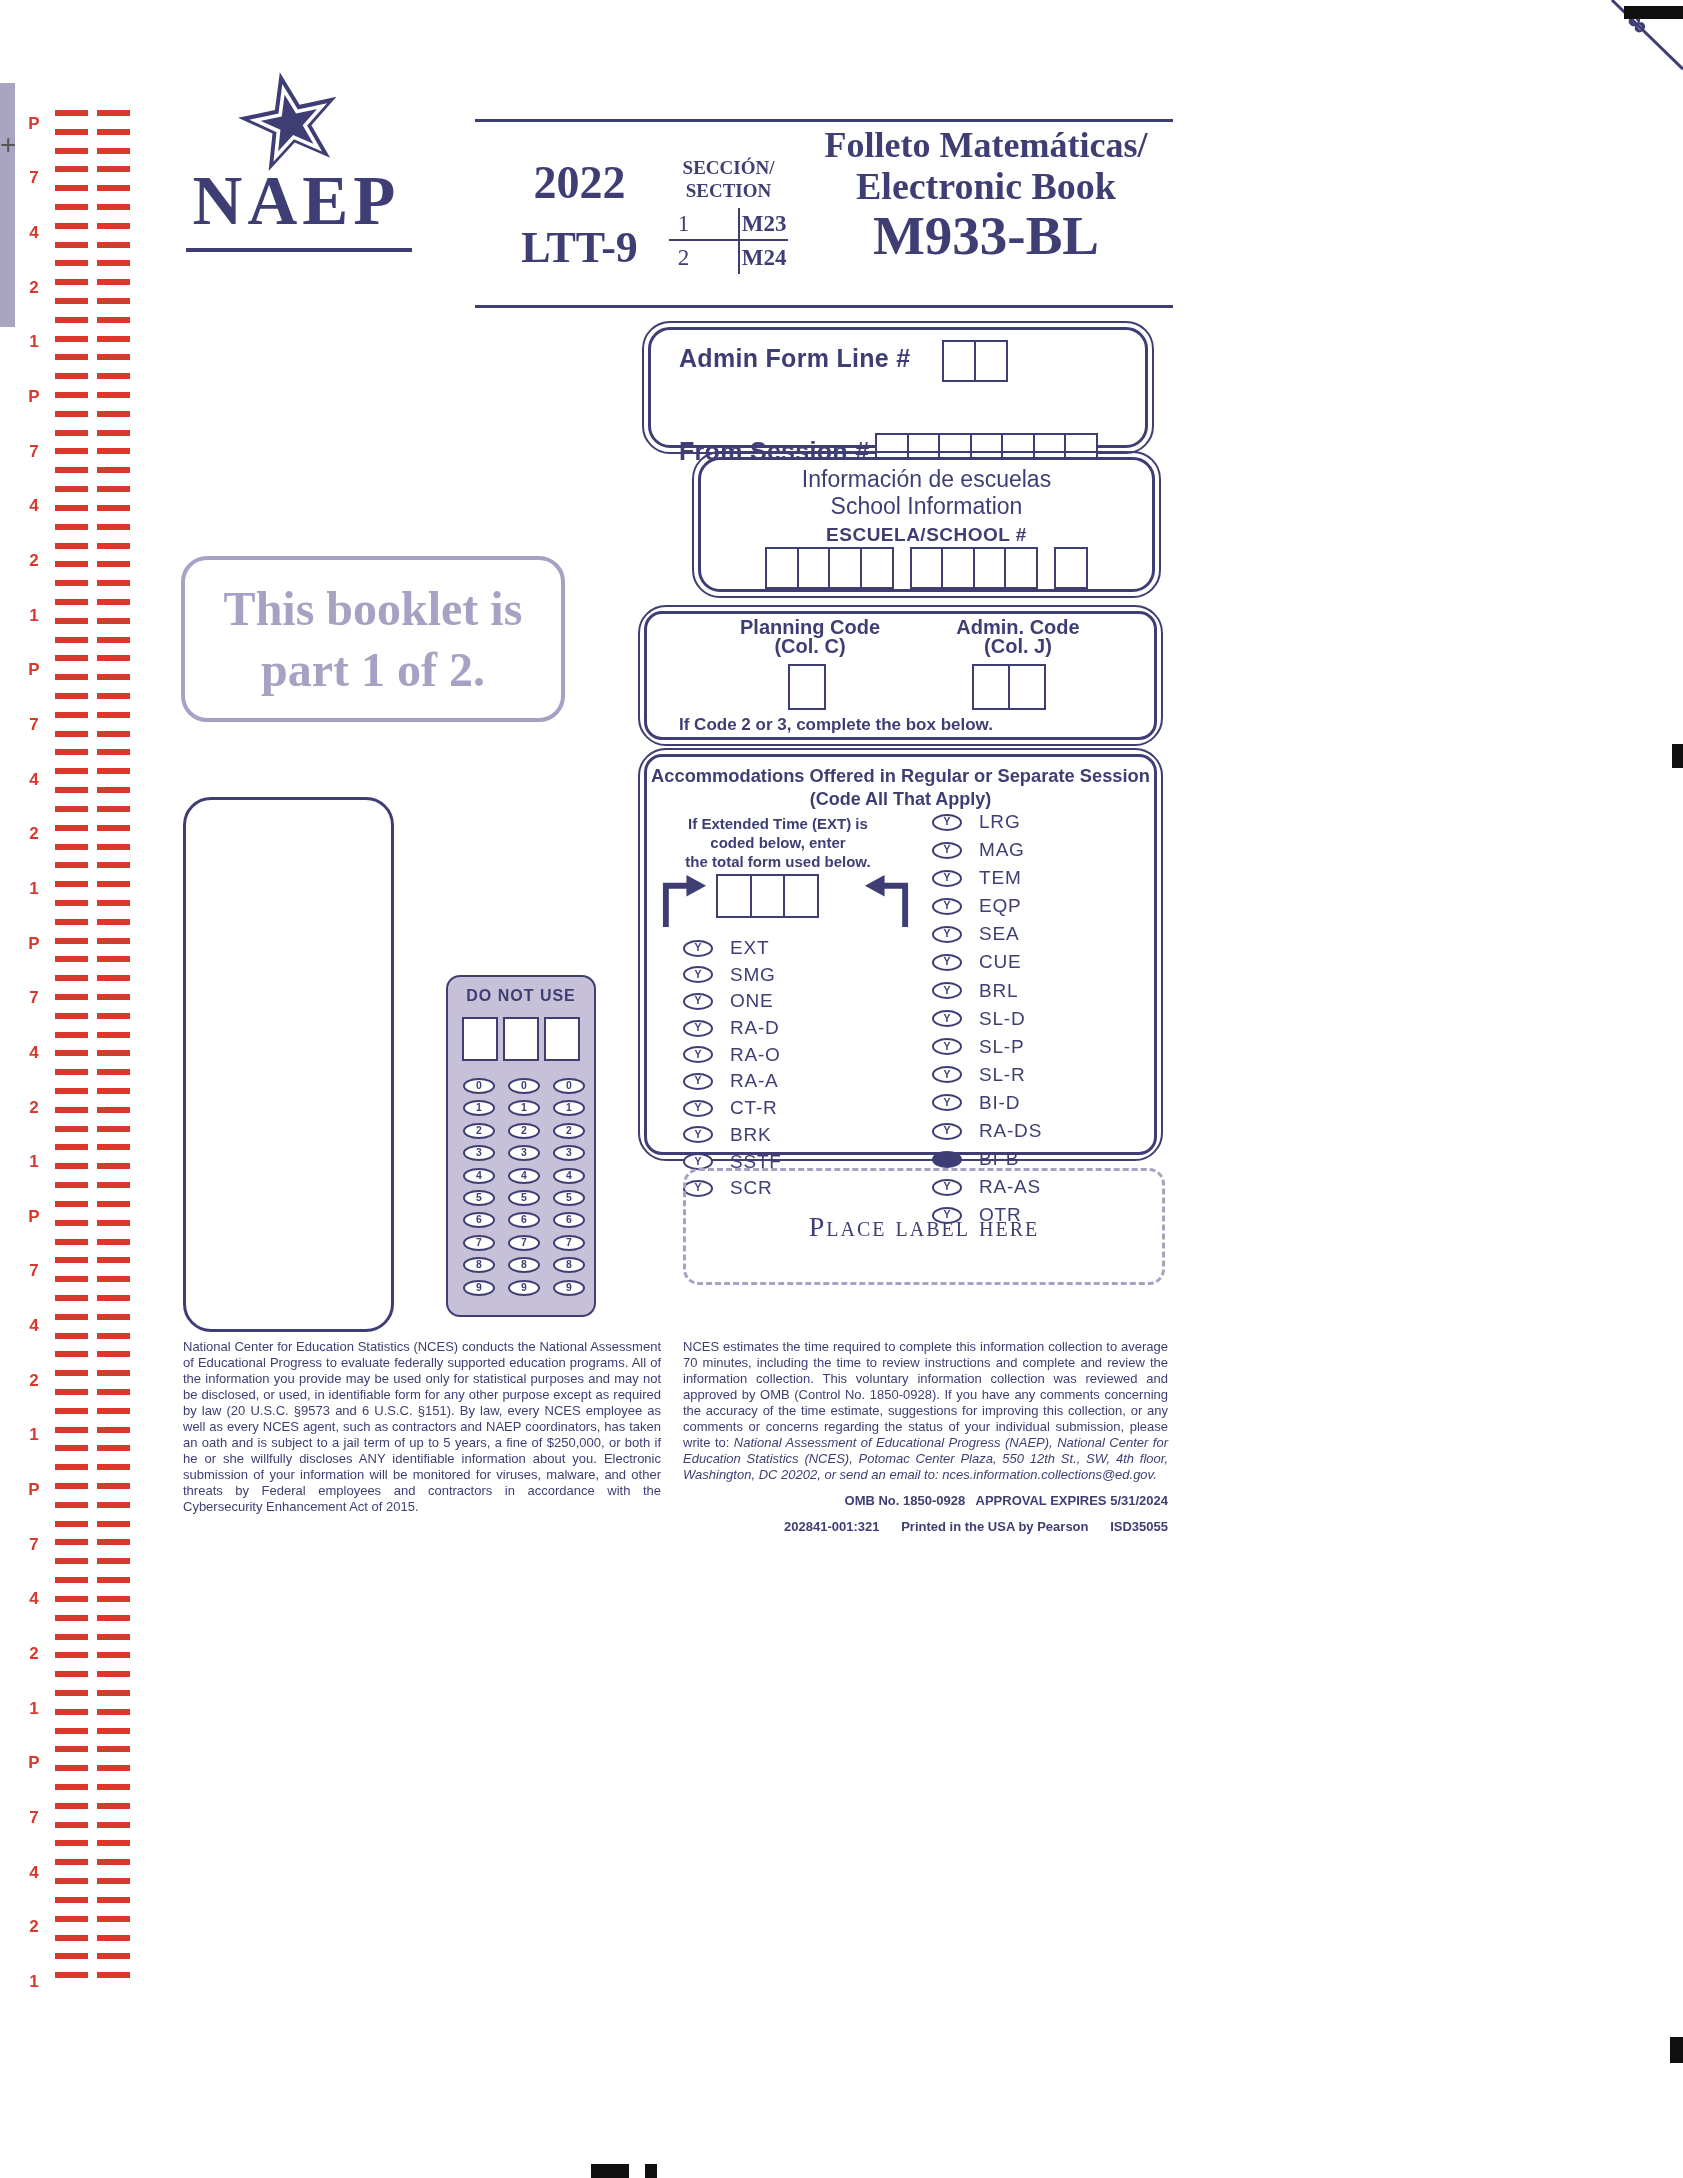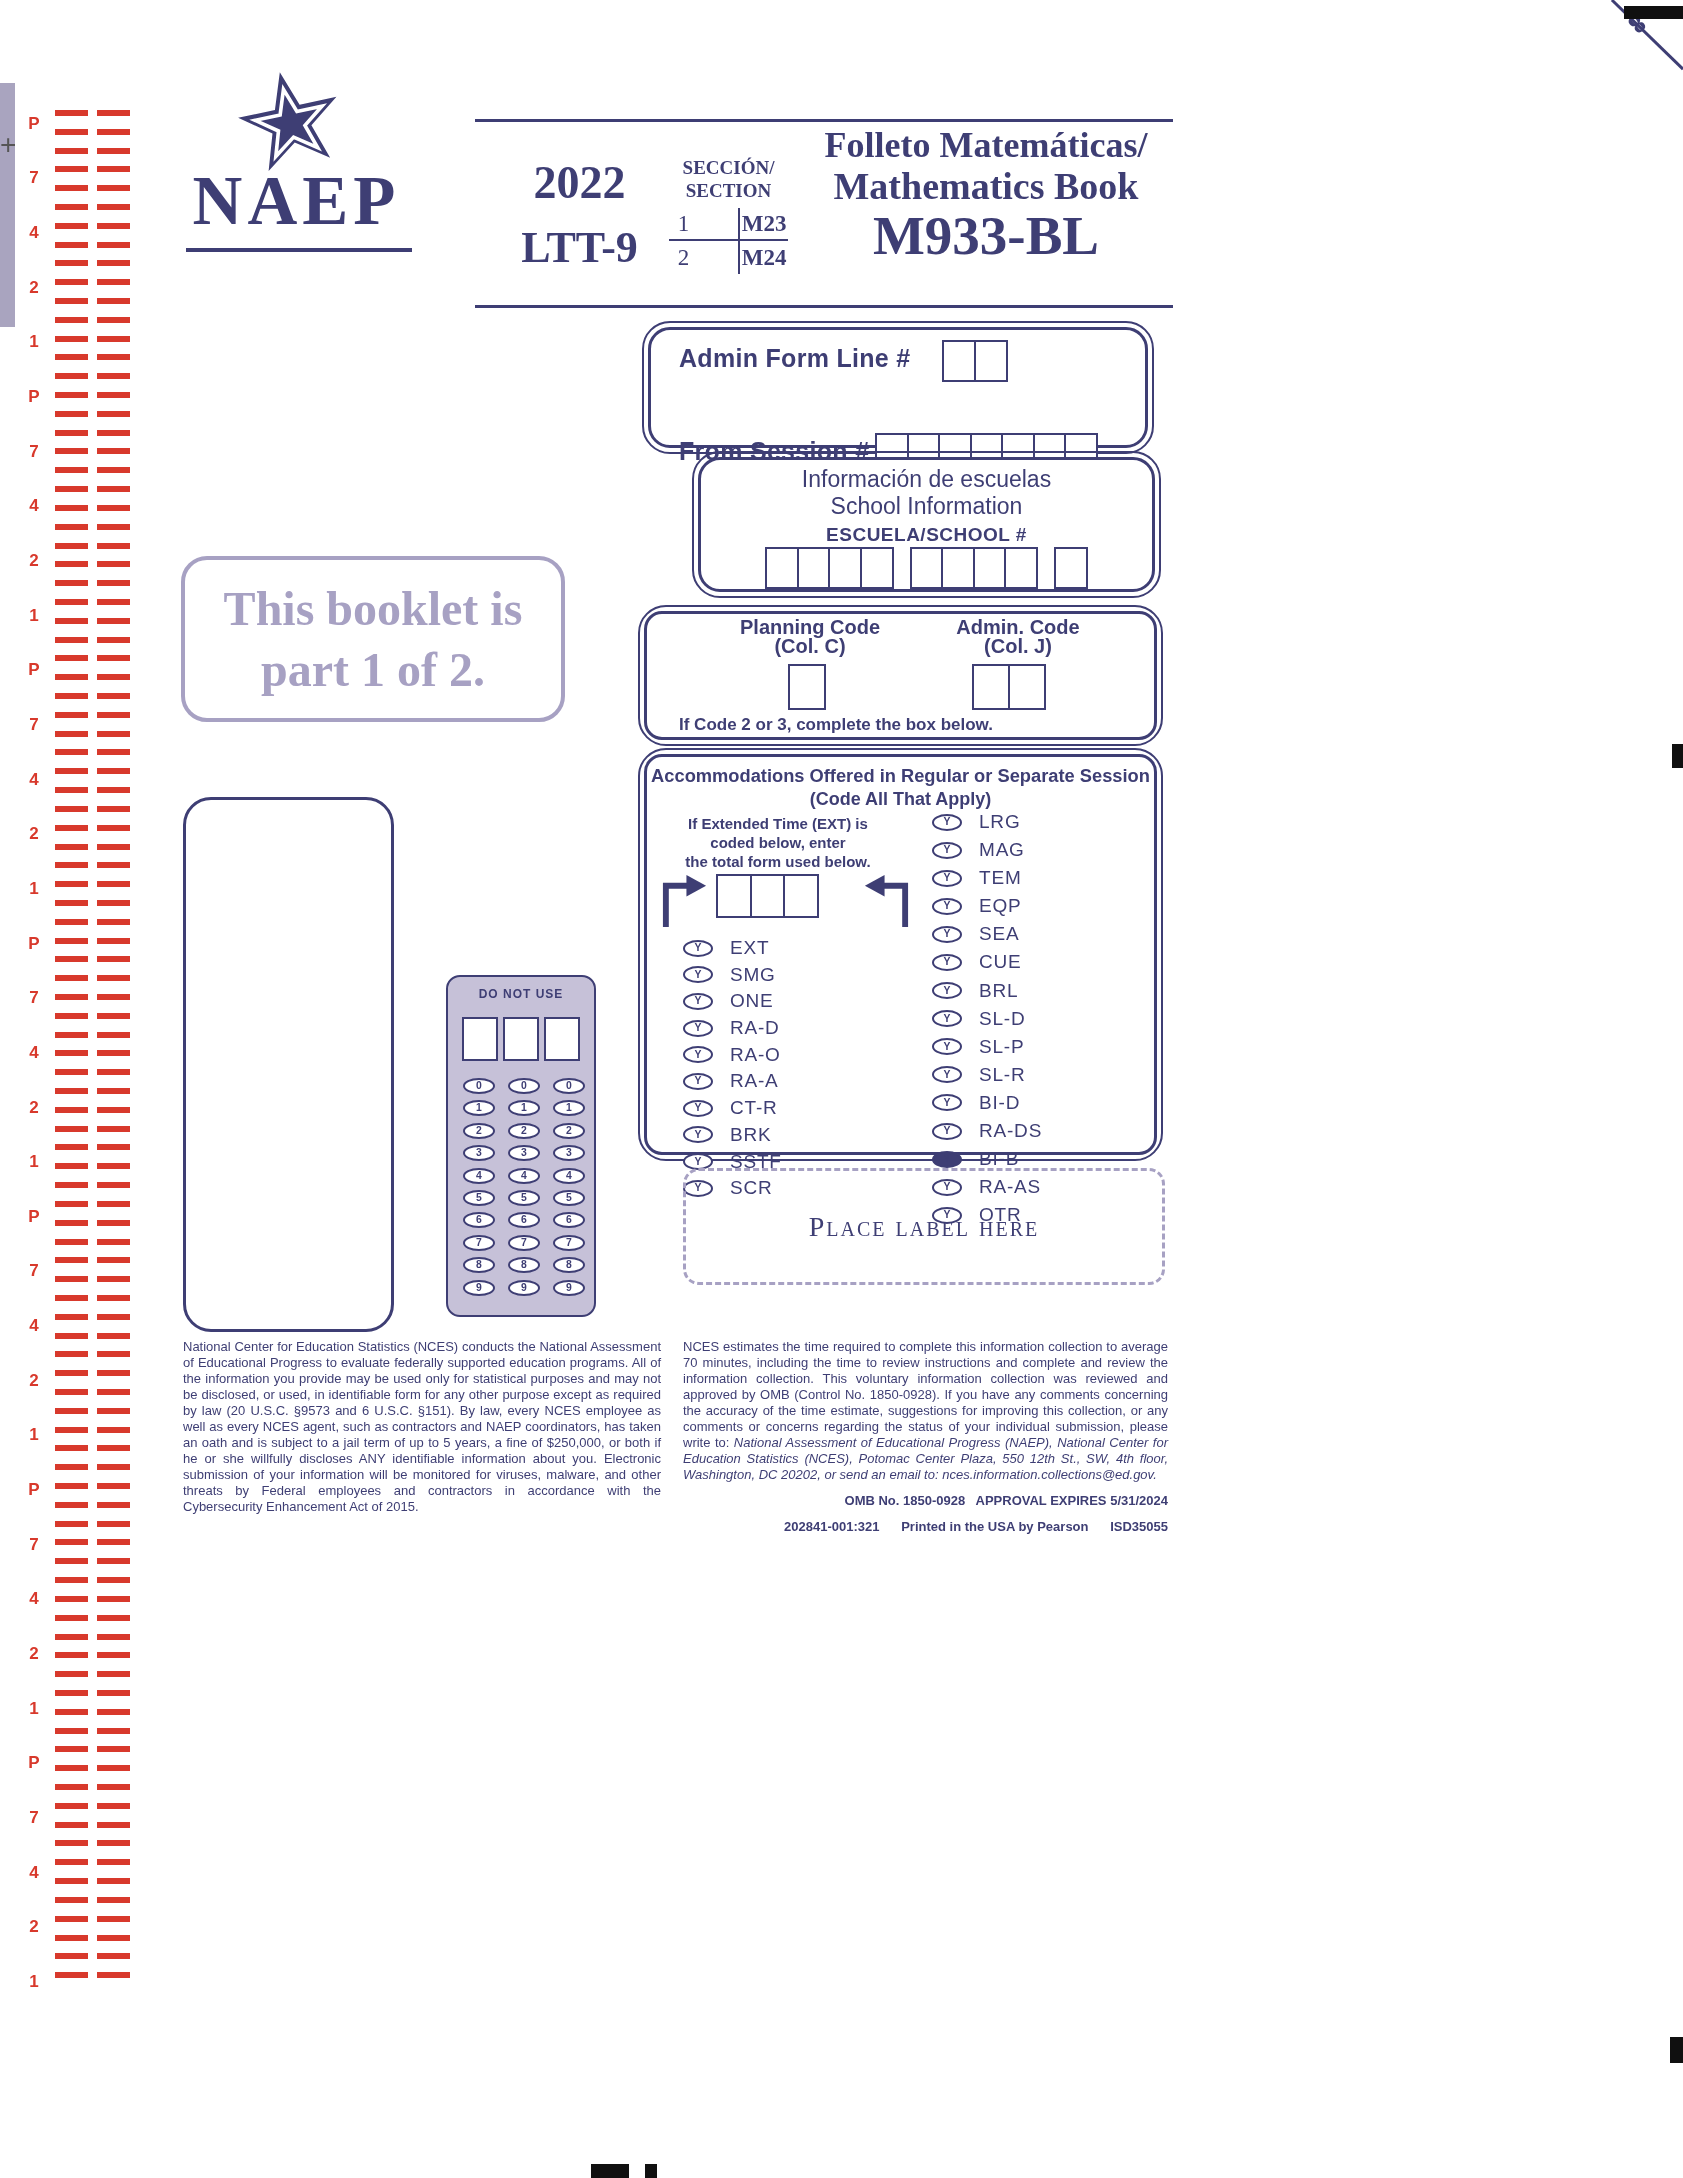--- a/index.html
+++ b/index.html
@@ -110,21 +110,21 @@
   .acc-label{margin-left:17px;font-size:19px;letter-spacing:0.8px;}
   .bub{width:30px;height:17px;border:2px solid var(--navy);border-radius:50%;background:#fff;
     display:flex;align-items:center;justify-content:center;flex:0 0 auto;}
   .bub-letter{font-size:10.4px;font-weight:bold;line-height:10px;color:var(--navy);}
   .bub.filled{background:var(--navy);}
   .bub.filled .bub-letter{color:var(--navy);}
 
   
   .dnu{position:absolute;left:446px;top:975px;width:150px;height:342px;background:var(--lav);
     border:2px solid var(--navy);border-radius:14px;}
-  .dnu-head{width:100%;text-align:center;font-weight:bold;font-size:12px;letter-spacing:1px;margin-top:10px;}
+  .dnu-head{width:100%;text-align:center;font-weight:bold;font-size:16px;letter-spacing:1px;margin-top:10px;}
   .dnu-boxes{position:absolute;left:0;right:0;top:40px;display:flex;justify-content:center;}
   .dnu .wbox{width:36px;height:44px;}
   .dnu-grid{position:absolute;left:15px;top:101px;display:flex;flex-direction:column;gap:6.4px;}
   .dnu-row{display:flex;gap:13px;}
   .dnu-bub{width:32px;height:16px;}
 
   
   .tall-box{position:absolute;left:183px;top:797px;width:211px;height:535px;
     border:3px solid var(--navy);border-radius:28px;background:#fff;}
 
@@ -421,21 +421,21 @@
         </div>
         <div class="sec-row">
           <div class="sec-num">2</div>
           <div class="sec-code">M24</div>
         </div>
       </div>
   </div>
 
   <div class="book-title serif">
     <div class="bt1">Folleto Matemáticas/</div>
-    <div class="bt2">Mathematics Book</div>
+    <div class="bt2">Electronic Book</div>
     <div class="bt3">M933-BL</div>
   </div>
 
   <div class="dbox admin-box">
     <div class="admin-row admin-r1">
       <span class="flabel">Admin Form Line #</span>
       <div class="boxrow">
           <div class="wbox"></div>
           <div class="wbox"></div>
         </div>

